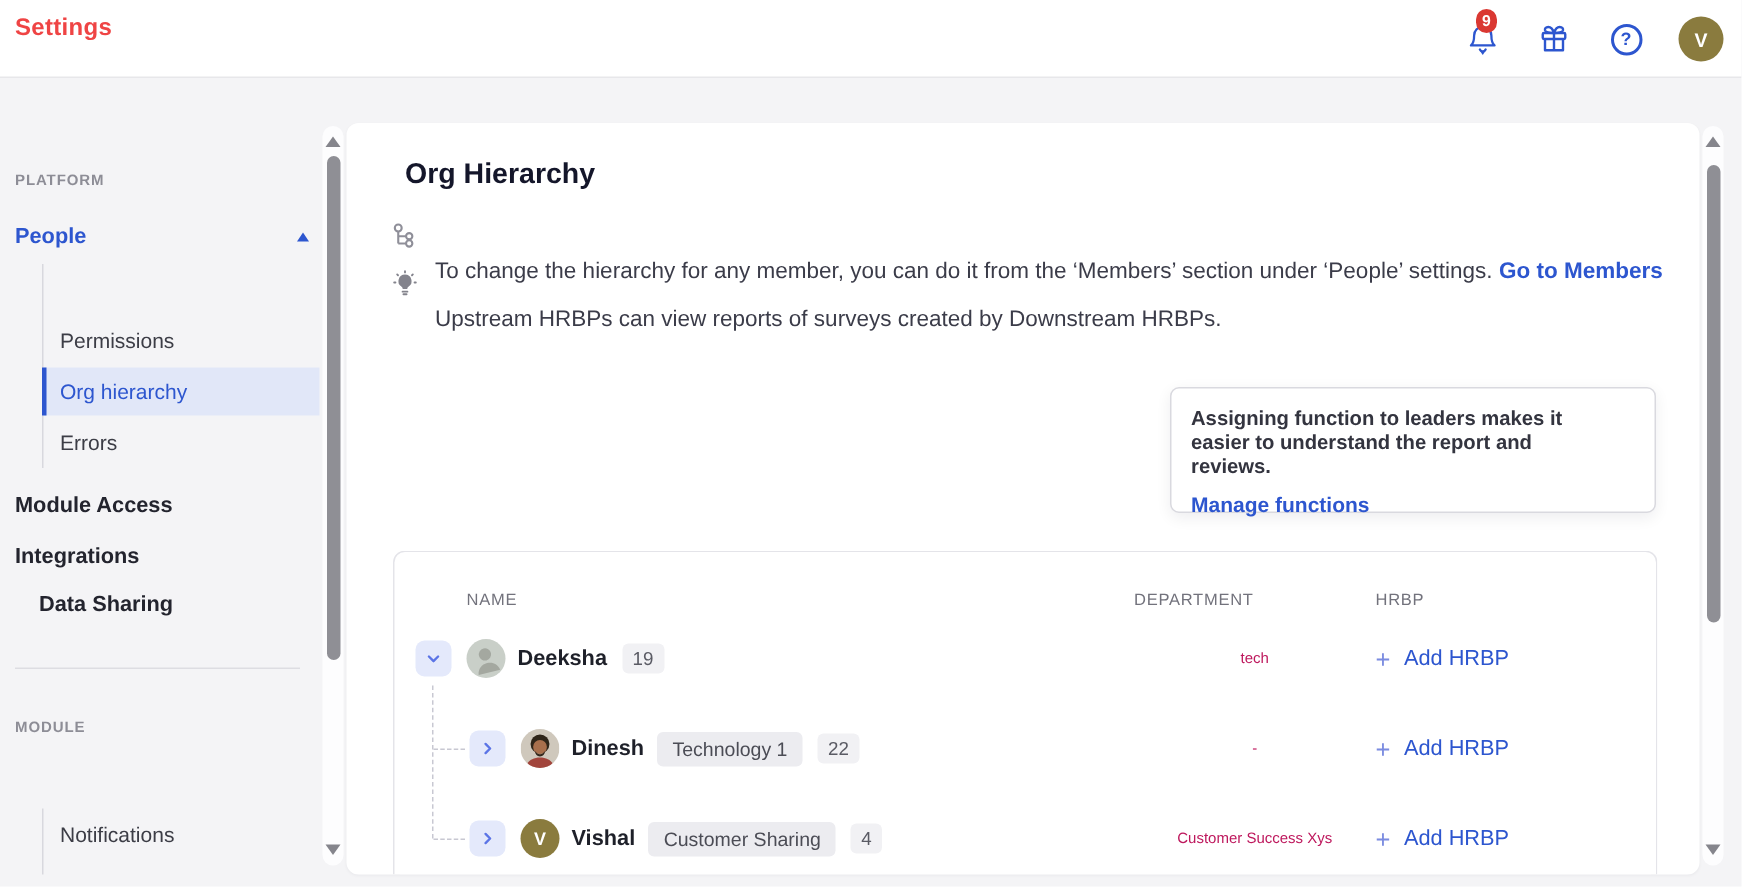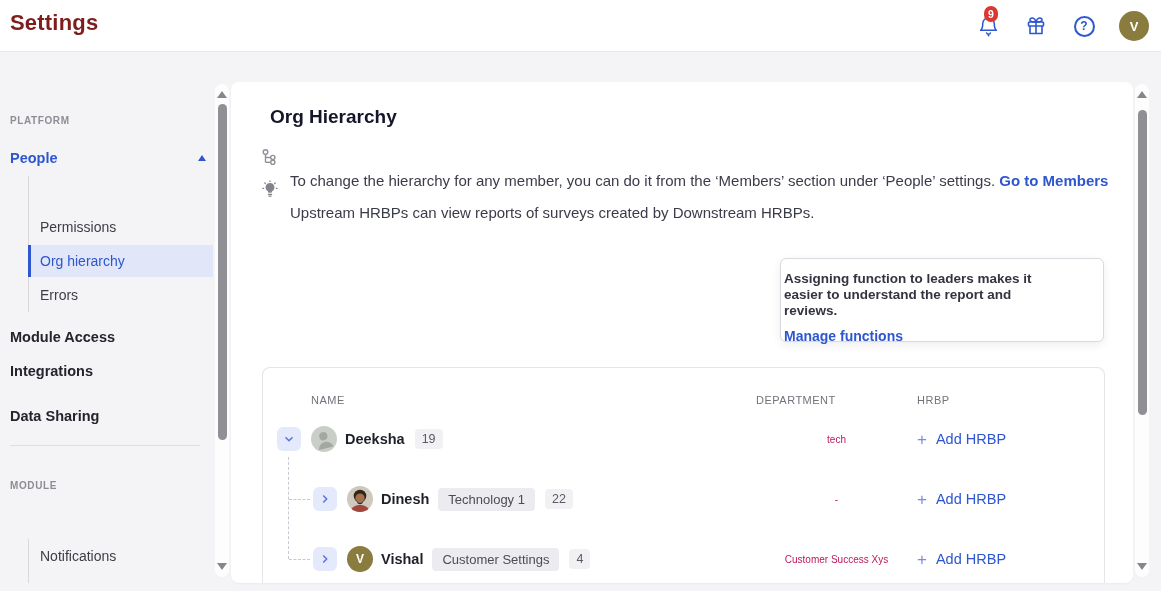--- a/index.html
+++ b/index.html
@@ -7,21 +7,21 @@
   body {
     width:1161px; height:591px; position:relative; overflow:hidden;
     background:#f4f4f6; color:#23242e;
     font-family:"Liberation Sans", sans-serif;
   }
 
   
   .topbar { position:absolute; left:0; top:0; width:1161px; height:52px;
     background:#fff; border-bottom:1px solid #e7e7ea; z-index:5; }
   .page-title { position:absolute; left:10px; top:10px; margin:0;
-    font-size:22px; font-weight:700; color:#7f1d1d; letter-spacing:.2px; }
+    font-size:16px; font-weight:700; color:#ef4444; letter-spacing:.2px; }
   .topbar-icons { position:absolute; right:12px; top:0; height:52px;
     display:flex; align-items:center; gap:22px; }
   .icon-btn { position:relative; width:26px; height:26px;
     display:flex; align-items:center; justify-content:center; cursor:pointer; }
   .badge { position:absolute; top:-7px; left:9px; min-width:14px; height:16px;
     padding:0 4px; background:#da3832; color:#fff; font-size:10.5px; font-weight:700;
     border-radius:9px; display:flex; align-items:center; justify-content:center; }
   .help-circle { width:21px; height:21px; border:2px solid #2d56cf; border-radius:50%;
     color:#2d56cf; font-size:12px; font-weight:700;
     display:flex; align-items:center; justify-content:center; }
@@ -68,21 +68,21 @@
   .main-title { position:absolute; left:39px; top:24px; margin:0;
     font-size:19px; font-weight:700; color:#14162a; }
   .note { position:absolute; left:30px; display:flex; align-items:flex-start;
     gap:11px; font-size:15px; color:#3b3c49; }
   .note-1 { top:66px; } .note-2 { top:98px; }
   .note .ntext { line-height:20px;margin-top:23px; }
   .note-link { color:#2d56cf; font-weight:700; cursor:pointer; }
 
   .func-card { position:absolute; left:549px; top:176px; width:324px; height:84px;
     background:#fff; border:1px solid #d9d9df; border-radius:6px;
-    box-shadow:0 3px 10px rgba(20,20,43,.07); padding:12px 3px; }
+    box-shadow:0 3px 10px rgba(20,20,43,.07); padding:12px 13px; }
   .func-text { font-size:13.5px; font-weight:700; color:#33343f;
     line-height:16px; max-width:280px; }
   .func-link { margin-top:9px; font-size:14px; font-weight:700;
     color:#2d56cf; cursor:pointer; }
 
   
   .table-card { position:absolute; left:31px; top:285px; width:843px; height:216px;
     border:1px solid #e4e4e9; border-bottom:none; border-radius:8px 8px 0 0;
     overflow:hidden; }
   .th { position:absolute; top:26px; font-size:11px; font-weight:400;
@@ -166,21 +166,21 @@
   <div class="side-sub" style="top:227px;">
     <span>Errors</span>
   </div>
 
   <div class="side-top" style="top:275px;">
     <span>Module Access</span>
   </div>
   <div class="side-top" style="top:309px;">
     <span>Integrations</span>
   </div>
-  <div class="side-top" style="top:354px;">
+  <div class="side-top" style="top:341px;margin-left:16px;">
     <span>Data Sharing</span>
   </div>
 
   <div class="divider" style="top:393px;"></div>
 
   <div class="side-sec" style="top:428px;">MODULE</div>
 
   <div class="sub-rail" style="top:487px; height:44px;"></div>
   <div class="side-sub" style="top:488px;">
     <span>Notifications</span>
@@ -294,21 +294,21 @@
 
     <div class="trow r2">
       <div class="name-cell lvl1">
         <button class="expander">
           <svg width="14" height="14" viewBox="0 0 16 16">
             <path d="M6.5 4.5 10 8l-3.5 3.5" fill="none" stroke="#5b74e6" stroke-width="1.8" stroke-linecap="round" stroke-linejoin="round"></path>
           </svg>
         </button>
         <span class="avatar26 initial">V</span>
         <span class="rname">Vishal</span>
-        <span class="tag">Customer Settings</span>
+        <span class="tag">Customer Sharing</span>
         <span class="count">4</span>
       </div>
       <div class="dept-cell">Customer Success Xys</div>
       <div class="hrbp-cell">
         <span class="add-hrbp">
           <span class="plus">+</span>
           <span>Add HRBP</span>
         </span>
       </div>
     </div>

